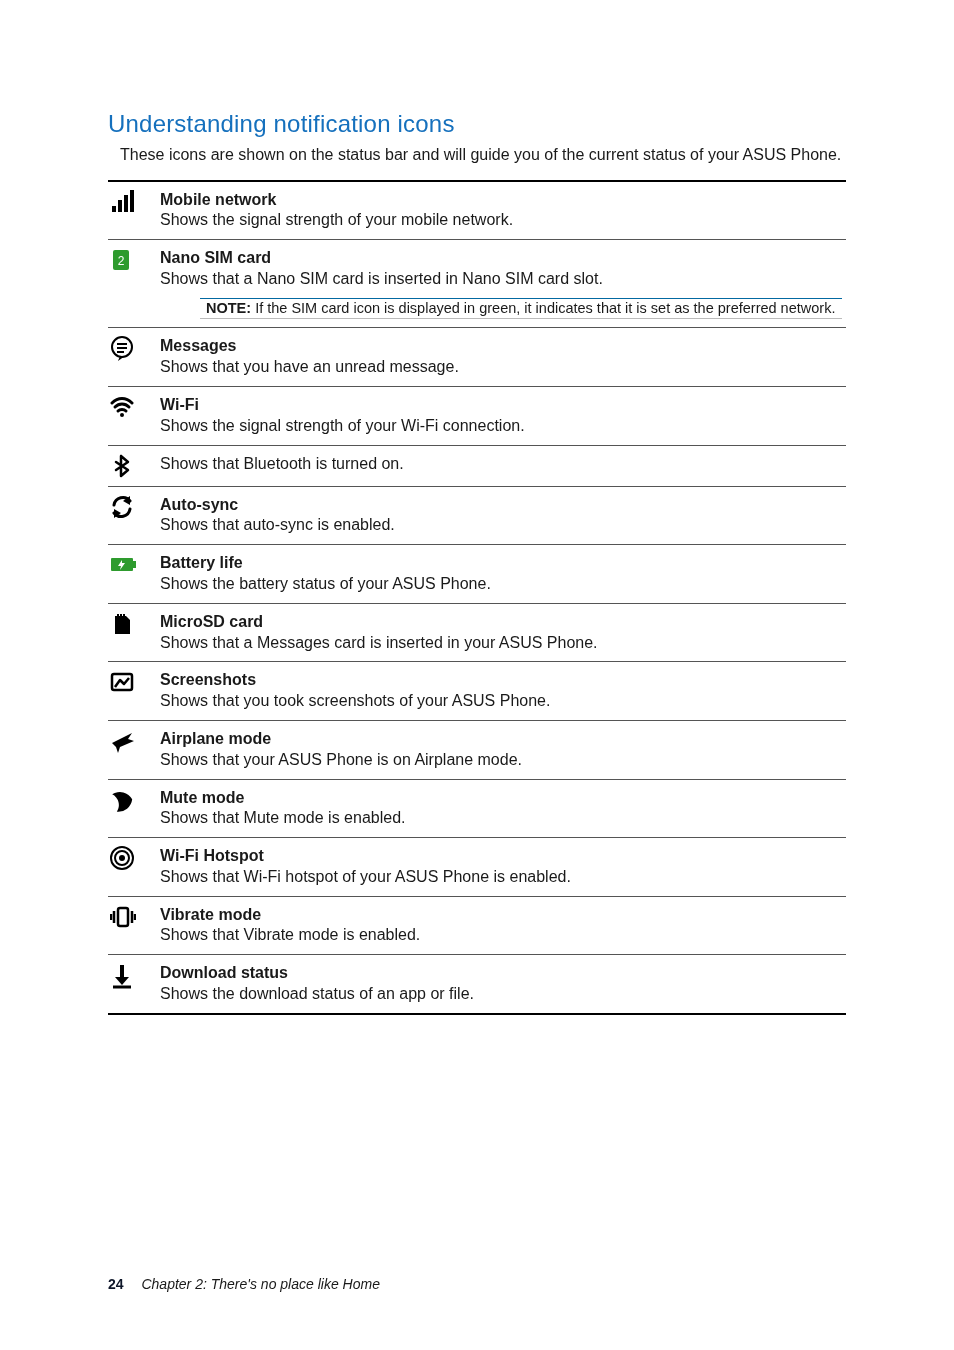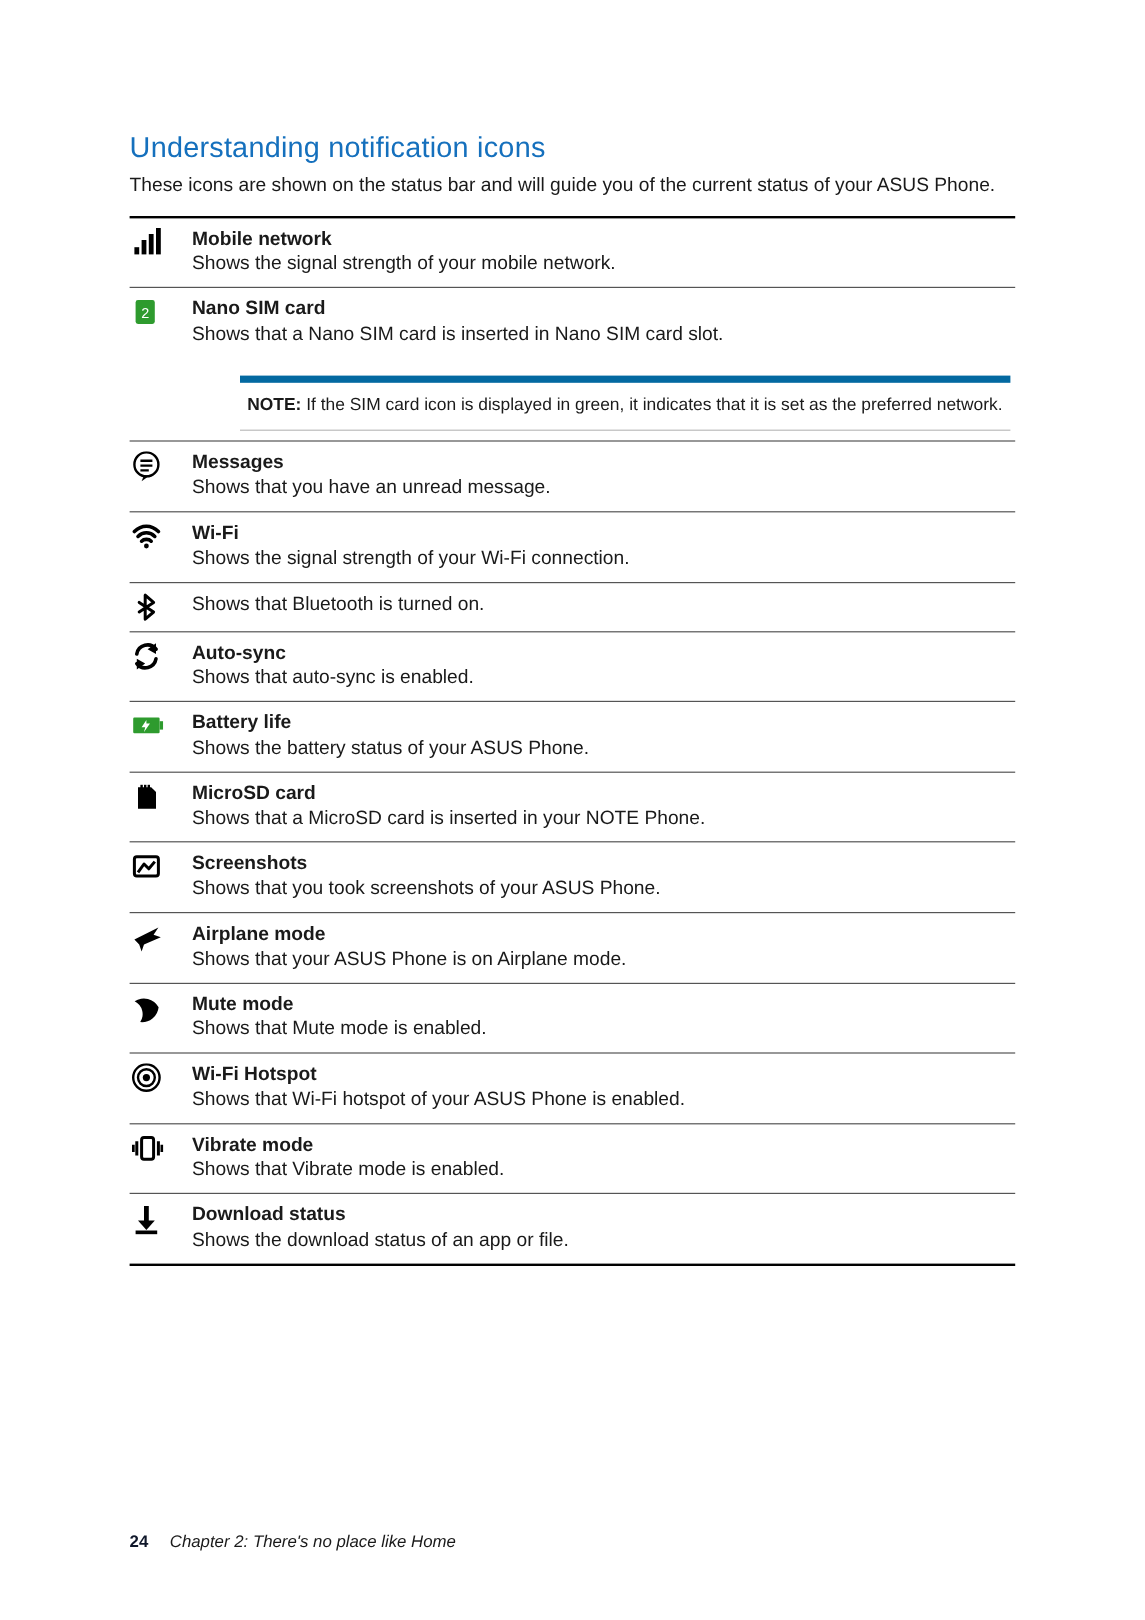--- a/index.html
+++ b/index.html
@@ -21,21 +21,21 @@
   .section-title {
     color: #1570bd;
     font-size: 24px;
     font-weight: 400;
     margin: 0 0 6px 0;
     letter-spacing: 0.2px;
   }
   .intro {
     font-size: 16px;
     line-height: 1.35;
-    margin: 0 0 14px 0;
+    margin: 0 0 14px 12px;
   }
   .icon-table {
     width: 100%;
     border-top: 2px solid #000;
     border-bottom: 2px solid #000;
   }
   .icon-row {
     display: flex;
     align-items: flex-start;
     border-bottom: 1px solid #555;
@@ -62,24 +62,24 @@
   .row-title {
     font-weight: 700;
     font-size: 16px;
     line-height: 1.3;
   }
   .row-desc {
     font-size: 16px;
     line-height: 1.3;
   }
   .note-embed {
-    margin: 23px 0 0 40px;
-    border-top: 6px solid #0369a1;
+    margin: 8px 0 0 40px;
+    border-top: 1px solid #0369a1;
     border-bottom: 1px solid #bbb;
-    padding: 10px 6px;
+    padding: 0 6px;
     font-size: 14.5px;
     line-height: 1.35;
   }
   .note-embed .note-label {
     font-weight: 700;
   }
   .footer {
     position: absolute;
     left: 108px;
     bottom: 58px;
@@ -261,21 +261,21 @@
         </div>
       </div>
       <div class="icon-row">
         <div class="icon-cell">
           <svg width="26" height="26" viewBox="0 0 26 26">
             <use href="#ic-microsd"></use>
           </svg>
         </div>
         <div class="text-cell">
           <div class="row-title">MicroSD card</div>
-          <div class="row-desc">Shows that a MicroSD card is inserted in your NOTE Phone.</div>
+          <div class="row-desc">Shows that a Messages card is inserted in your ASUS Phone.</div>
         </div>
       </div>
       <div class="icon-row">
         <div class="icon-cell">
           <svg width="26" height="26" viewBox="0 0 26 26">
             <use href="#ic-screenshots"></use>
           </svg>
         </div>
         <div class="text-cell">
           <div class="row-title">Screenshots</div>

